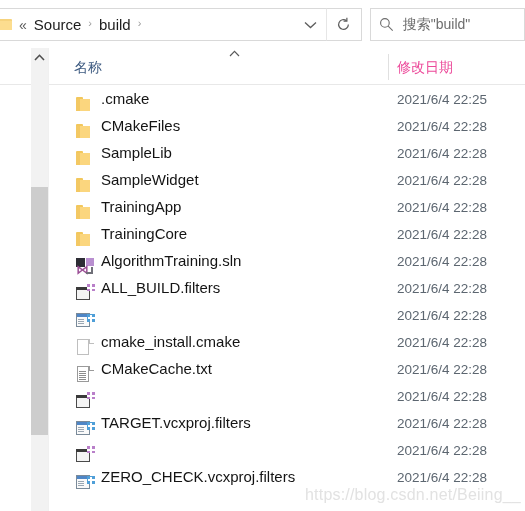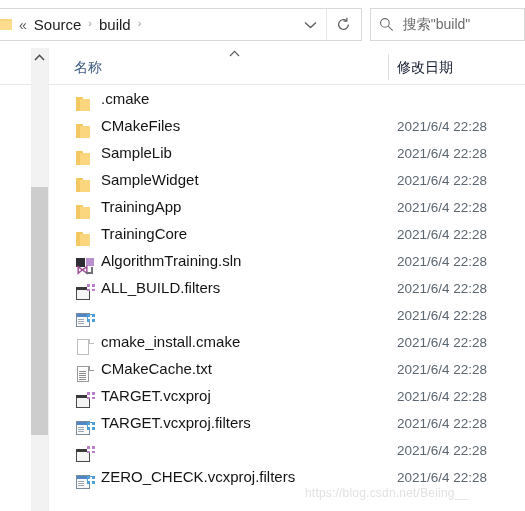--- a/index.html
+++ b/index.html
@@ -144,21 +144,21 @@
     left: 74px;
     top: 11px;
     font-size: 14px;
     color: #3d5a80;
   }
   .col-date {
     position: absolute;
     left: 397px;
     top: 11px;
     font-size: 14px;
-    color: #0f172a;
+    color: #ec4899;
   }
   .col-divider {
     position: absolute;
     left: 388px;
     top: 6px;
     width: 1px;
     height: 26px;
     background: #e0e0e0;
   }
   .sort-caret {
@@ -430,21 +430,21 @@
   .ic-txt i:nth-of-type(2) { top: 7px; }
   .ic-txt i:nth-of-type(3) { top: 9px; }
   .ic-txt i:nth-of-type(4) { top: 11px; }
   .ic-txt i:nth-of-type(5) { top: 13px; }
 
   
   .watermark {
     position: absolute;
     left: 305px;
     top: 486px;
-    font-size: 12px;
+    font-size: 16px;
     color: #e2e2e2;
     white-space: nowrap;
     letter-spacing: 0.2px;
     pointer-events: none;
   }
 </style>
 </head>
 <body>
 
 <div class="addressbar-row">
@@ -505,20 +505,21 @@
 <div class="scroll-edge"></div>
 
 <div class="file-list" id="file-list">
     <div class="file-row">
       <span class="row-icon ic-folder">
         <span class="tab"></span>
         <span class="body"></span>
         <span class="shade"></span>
       </span>
       <span class="row-name">.cmake</span>
+      <span class="row-date">2021/6/4 22:25</span>
     </div>
     <div class="file-row">
       <span class="row-icon ic-folder">
         <span class="tab"></span>
         <span class="body"></span>
         <span class="shade"></span>
       </span>
       <span class="row-name">CMakeFiles</span>
       <span class="row-date">2021/6/4 22:28</span>
     </div>
@@ -608,21 +609,20 @@
       </span>
       <span class="row-name">CMakeCache.txt</span>
       <span class="row-date">2021/6/4 22:28</span>
     </div>
     <div class="file-row">
       <span class="row-icon ic-vcx">
         <span class="win"></span>
         <span class="titlebar"></span>
         <span class="plus"></span>
       </span>
-      <span class="row-name">TARGET.vcxproj</span>
       <span class="row-date">2021/6/4 22:28</span>
     </div>
     <div class="file-row">
       <span class="row-icon ic-filters">
         <span class="win"></span>
         <span class="titlebar"></span>
         <span class="l1"></span>
         <span class="l2"></span>
         <span class="l3"></span>
         <span class="badge"></span>

